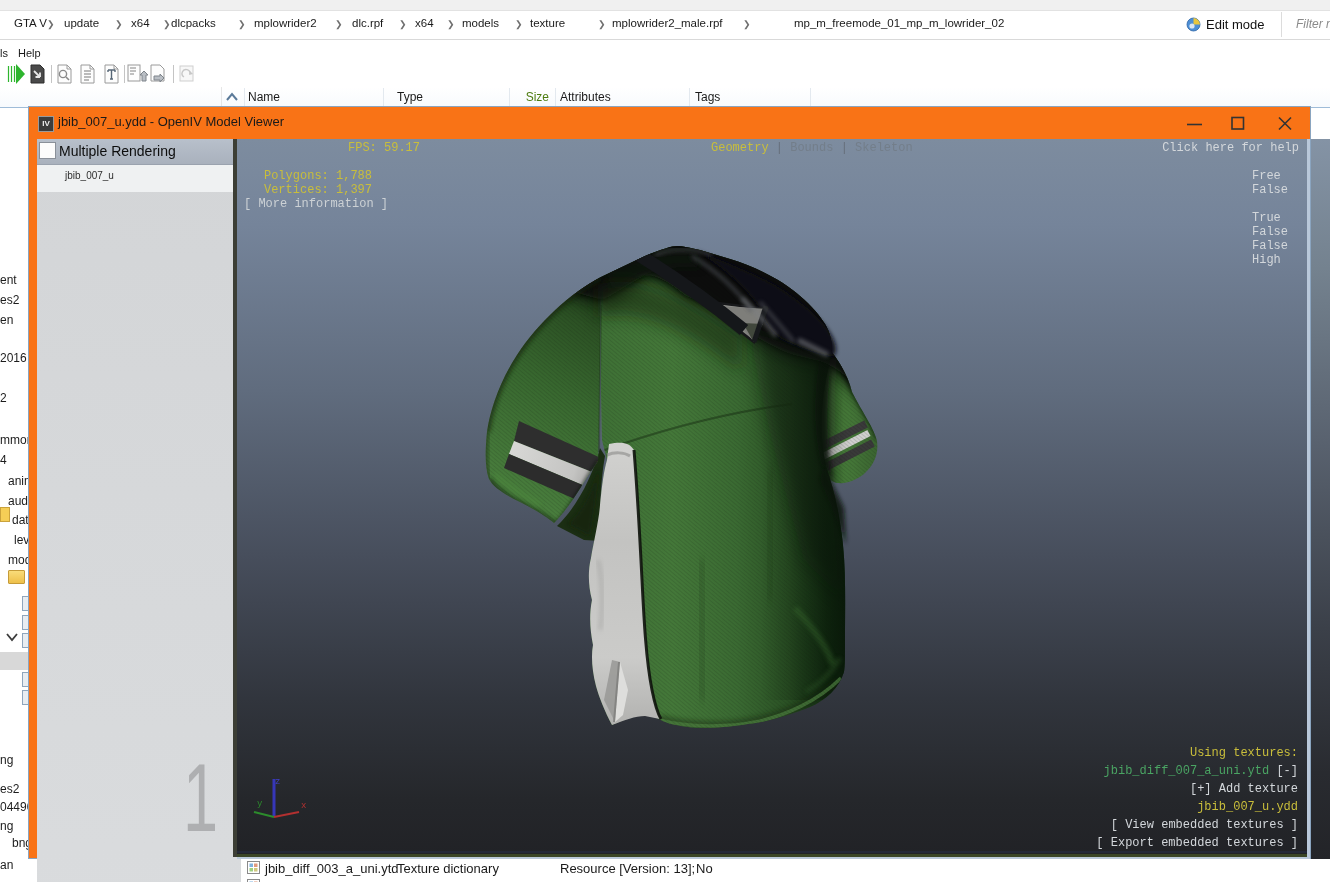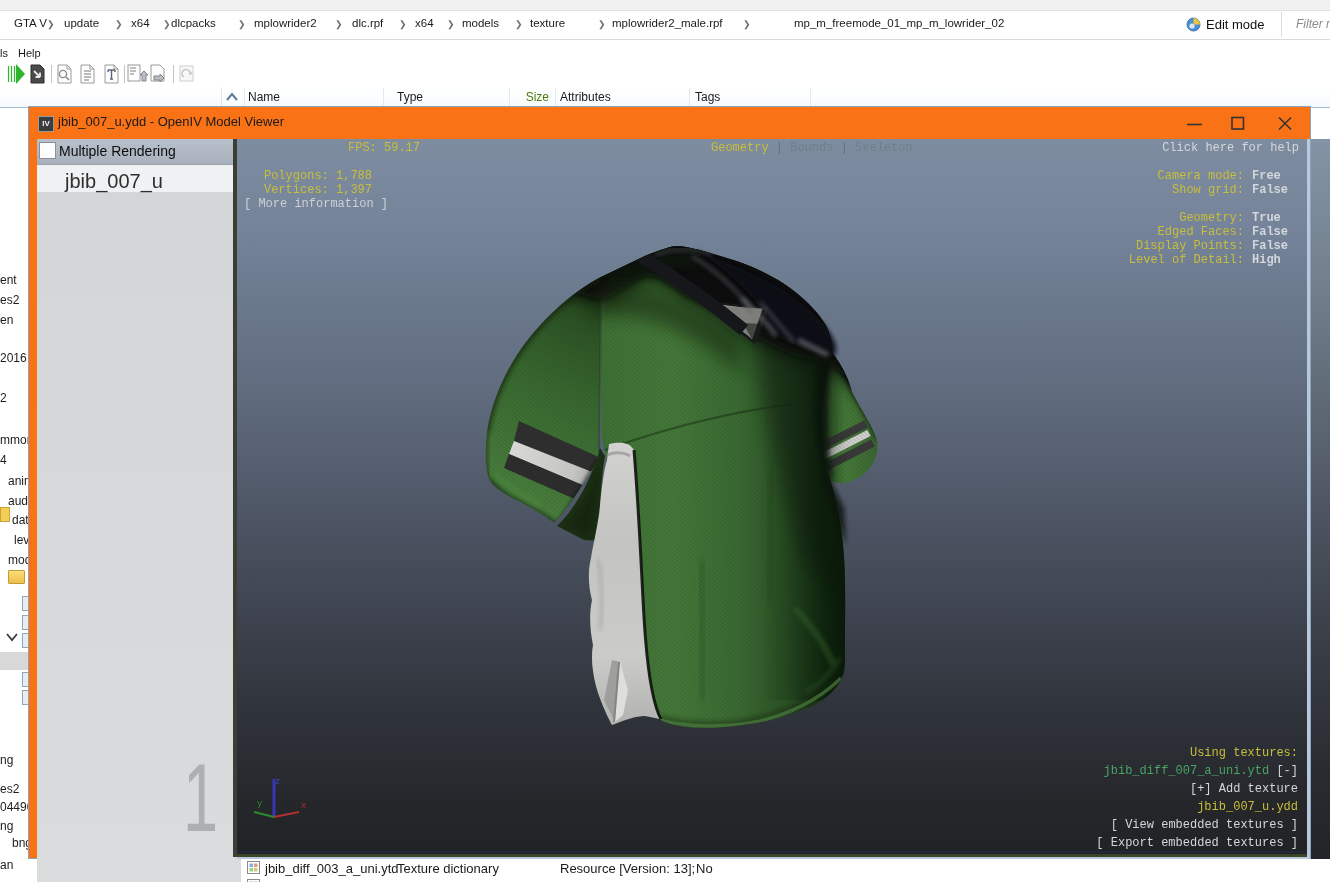--- a/index.html
+++ b/index.html
@@ -215,21 +215,21 @@
       <line x1="112" y1="2.5" x2="100" y2="14.5" stroke="#333" stroke-width="1.6"></line>
     </svg>
 
     <div class="abs" style="left:8px;top:32px;width:204px;height:827px;background:linear-gradient(180deg,#d3d5d7,#dadcde);">
 
       <div class="abs" style="left:0;top:0;width:204px;height:25px;background:linear-gradient(180deg,#b8c0cb,#a9b1bd);border-bottom:1px solid #9aa2ae;"></div>
       <div class="abs" style="left:2px;top:3px;width:15px;height:15px;background:#fcfcfc;border:1px solid #8a9099;"></div>
       <div class="abs" style="left:22px;top:4px;font-size:14px;color:#0d0d0d;">Multiple Rendering</div>
 
       <div class="abs" style="left:0;top:26px;width:204px;height:27px;background:#eff1f2;"></div>
-      <div class="abs" style="left:8px;top:31px;font-size:20px;color:#2f2f2f;padding-left:20px;">jbib_007_u</div>
+      <div class="abs" style="left:8px;top:31px;font-size:10px;color:#2f2f2f;padding-left:20px;">jbib_007_u</div>
 
       <div class="abs" style="left:146px;top:610px;font-size:97px;color:#aeafb1;line-height:97px;transform:scaleX(0.65);transform-origin:left top;">1</div>
     </div>
 
     <div class="abs" style="left:208px;top:750px;width:1073px;height:2px;background:#b9c8da;"></div>
     <div class="abs" style="left:1278px;top:32px;width:3px;height:720px;background:#b9c8da;"></div>
 
     <div class="abs" style="left:204px;top:32px;width:4px;height:718px;background:#3c3e35;"></div>
 
     <div id="viewport" class="abs" style="left:208px;top:32px;width:1070px;height:718px;background:linear-gradient(180deg,#7d8c9f 0%,#75849a 12%,#606c7e 35%,#474e5c 58%,#31353d 78%,#25272b 92%,#212226 100%);overflow:hidden;">
@@ -455,22 +455,21 @@
         <path d="M 601,305 L 599,452" stroke="#1a2f14" stroke-width="2" fill="none" opacity="0.4"></path>
       </svg>
 
       <div class="abs mono vtext" style="left:0px;top:2px;width:135px;color:#c9be3b;margin-left:48px;">FPS: 59.17</div>
       <div class="abs mono" style="left:438px;top:2px;"><span style="color:#c9be3b;margin-left:36px;">Geometry</span><span style="color:#666f7b;"> | </span><span style="color:#737e8a;">Bounds</span><span style="color:#666f7b;"> | </span><span style="color:#737e8a;">Skeleton</span></div>
       <div class="abs mono vtext" style="left:787px;top:2px;width:275px;color:#d3d7db;">Click here for help</div>
 
       <div class="abs mono vtext" style="left:0px;top:30px;width:135px;color:#c9be3b;">Polygons: 1,788<br>Vertices: 1,397</div>
       <div class="abs mono" style="left:7px;top:58px;color:#ccd1d5;">[ More information ]</div>
 
-      <div class="abs mono vtext" style="left:707px;top:30px;width:300px;color:#c9be3b;">Camera mode:<br>Show grid:<br><br>Geometry:<br>Edged Faces:<br>Display Points:<br>Level of Detail:</div>
-      <div class="abs mono" style="left:1015px;top:30px;color:#d3d7db;font-weight:bold;">Free<br>False<br><br>True<br>False<br>False<br>High</div>
+      <div class="abs mono" style="left:1015px;top:30px;color:#d3d7db;">Free<br>False<br><br>True<br>False<br>False<br>High</div>
 
       <div class="abs mono vtext" style="right:9px;top:605px;width:400px;line-height:18px;white-space:normal;"><span style="color:#c9be3b;">Using textures:</span><br><span style="color:#4aa463;">jbib_diff_007_a_uni.ytd</span><span style="color:#d3d7db;"> [-]</span><br><span style="color:#d3d7db;">[+] Add texture</span><br><span style="color:#c9be3b;">jbib_007_u.ydd</span><br><span style="color:#d3d7db;">[ View embedded textures ]</span><br><span style="color:#d3d7db;">[ Export embedded textures ]</span></div>
 
       <svg class="abs" style="left:10px;top:630px;" width="80" height="60" viewBox="0 0 80 60">
         <line x1="27" y1="48" x2="27" y2="10" stroke="#3636b8" stroke-width="3"></line>
         <line x1="27" y1="48" x2="7" y2="43" stroke="#2c8c2c" stroke-width="2"></line>
         <line x1="27" y1="48" x2="52" y2="43" stroke="#b23030" stroke-width="2"></line>
         <text x="28" y="15" font-family="Liberation Mono" font-size="9" fill="#4040c8">z</text>
         <text x="10" y="37" font-family="Liberation Mono" font-size="9" fill="#2c8c2c">y</text>
         <text x="54" y="39" font-family="Liberation Mono" font-size="9" fill="#b23030">x</text>

